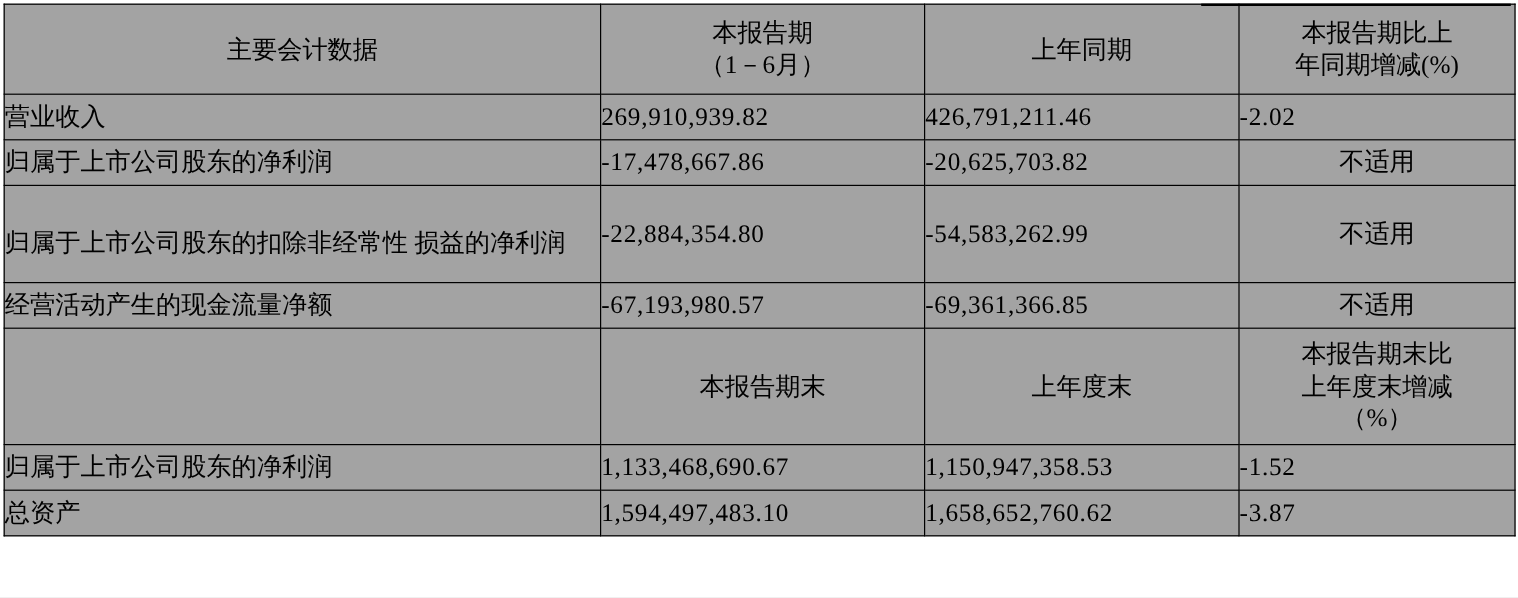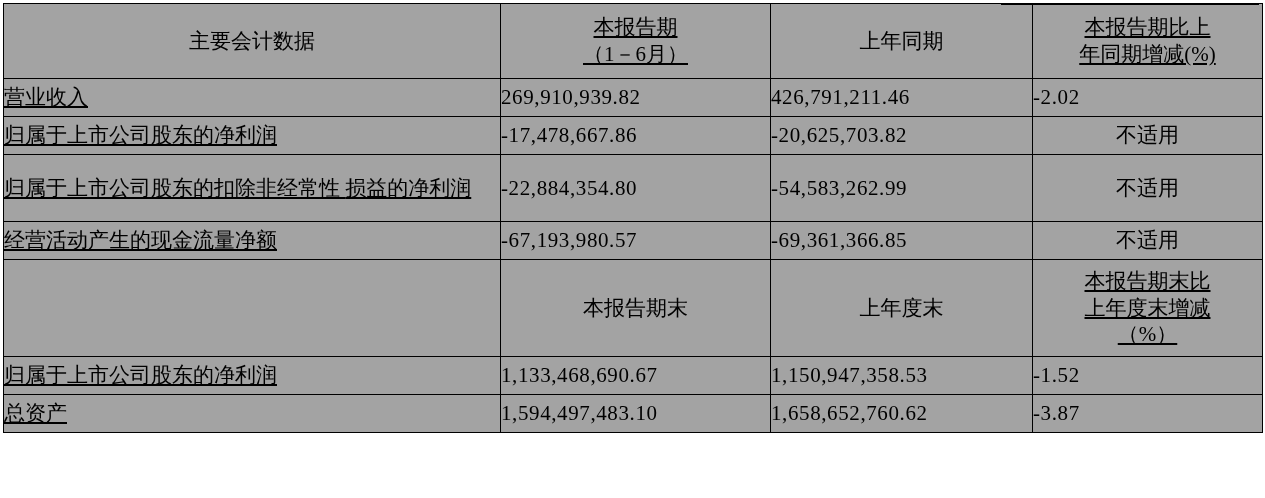--- a/index.html
+++ b/index.html
@@ -38,28 +38,27 @@
   
   col.c0 { width: 497px; }
   col.c1 { width: 270px; }
   col.c2 { width: 262px; }
   col.c3 { width: 230px; }
 
   .cell-head {
     text-align: center;
     padding: 6px 6px;
   }
-  .cell-head .ln { display: block; text-decoration: underline; }
+  .cell-head .ln { display: block; }
   .cell-label {
     text-align: left;
     padding: 4px 8px 4px 10px;
-    text-decoration: underline;
   }
   .cell-label.two {
-    padding-top: 3px;
+    padding-top: 17px;
     padding-bottom: 3px;
   }
   .cell-num {
     text-align: left;
     padding: 4px 14px 4px 8px;
     letter-spacing: 0.6px;
   }
   .cell-text-center {
     text-align: center;
     padding: 4px 8px;

